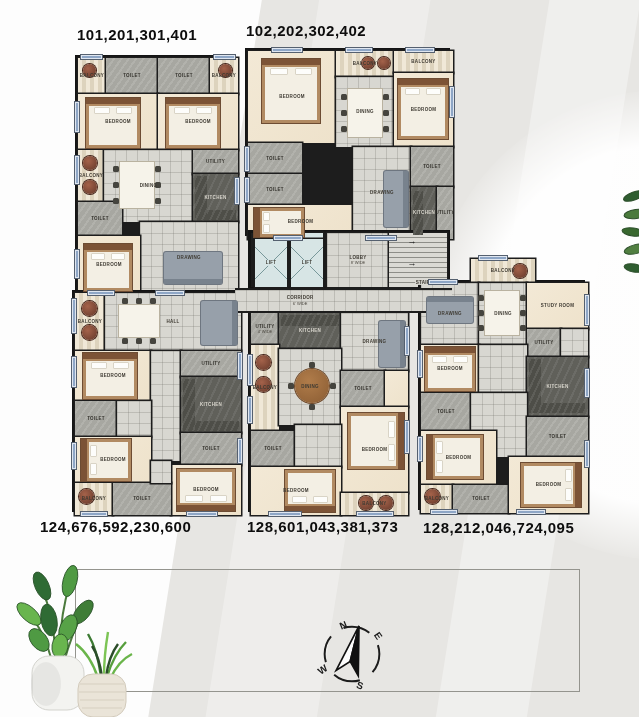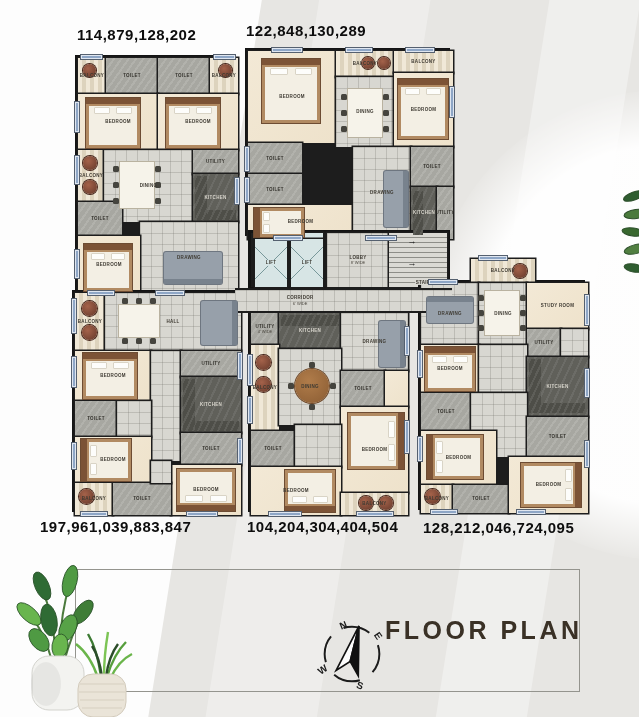--- a/index.html
+++ b/index.html
@@ -489,40 +489,39 @@
       <div class="f-win" style="left: -3px; top: 154px; width: 4px; height: 24px;"></div>
     </div>
     <div class="unit open" style="left: 235px; top: 288px; width: 217px; height: 25px;">
       <div class="room tile corr" style="left: 0px; top: 0px; width: 217px; height: 25px; padding-right: 40%;">
         <span class="lbl">CORRIDOR</span>
         <span class="sub">6' WIDE</span>
       </div>
     </div>
   </div>
 
-<div class="plan-title" style="left:77px;top:26px;">114,879,128,202</div>
-<div class="plan-title" style="left:246px;top:22px;">122,848,130,289</div>
-<div class="plan-title" style="left:40px;top:518px;">197,961,039,883,847</div>
-<div class="plan-title" style="left:247px;top:518px;">104,204,304,404,504</div>
+<div class="plan-title" style="left:77px;top:26px;">101,201,301,401</div>
+<div class="plan-title" style="left:246px;top:22px;">102,202,302,402</div>
+<div class="plan-title" style="left:40px;top:518px;">124,676,592,230,600</div>
+<div class="plan-title" style="left:247px;top:518px;">128,601,043,381,373</div>
 <div class="plan-title" style="left:423px;top:519px;">128,212,046,724,095</div>
 
 <div class="tbox"></div>
 <svg class="compass" viewBox="0 0 100 100">
   <circle cx="50" cy="50" r="36" fill="none" stroke="#1c1c1c" stroke-width="2.6" stroke-dasharray="36 20" stroke-dashoffset="10"></circle>
   <text x="34" y="17" transform="rotate(-22 38 13)" font-size="13" font-weight="bold" fill="#1c1c1c" font-family="Liberation Sans, sans-serif">N</text>
   <text x="80" y="30" transform="rotate(55 84 26)" font-size="13" font-weight="bold" fill="#1c1c1c" font-family="Liberation Sans, sans-serif">E</text>
   <text x="56" y="96" transform="rotate(18 60 92)" font-size="13" font-weight="bold" fill="#1c1c1c" font-family="Liberation Sans, sans-serif">S</text>
   <text x="6" y="76" transform="rotate(-35 10 72)" font-size="13" font-weight="bold" fill="#1c1c1c" font-family="Liberation Sans, sans-serif">W</text>
   <g transform="rotate(14 50 50)">
     <polygon points="50,12 35,76 50,60" fill="#fdfdfd" stroke="#111" stroke-width="2.2"></polygon>
     <polygon points="50,12 65,76 50,60" fill="#111" stroke="#111" stroke-width="2.2"></polygon>
   </g>
 </svg>
 <div class="t-wrap">
-  <div class="t-floor">FLOOR PLAN</div>
 </div>
 
 <svg class="plants" viewBox="0 0 130 153">
   <g stroke="#4c7a3d" stroke-width="2" fill="none">
     <path d="M44 96 C42 62 38 42 30 26"></path>
     <path d="M48 96 C48 58 52 38 58 20"></path>
     <path d="M40 98 C34 74 26 60 18 52"></path>
     <path d="M52 98 C58 76 64 62 70 50"></path>
   </g>
   <g stroke="#274f27" stroke-width=".8">

